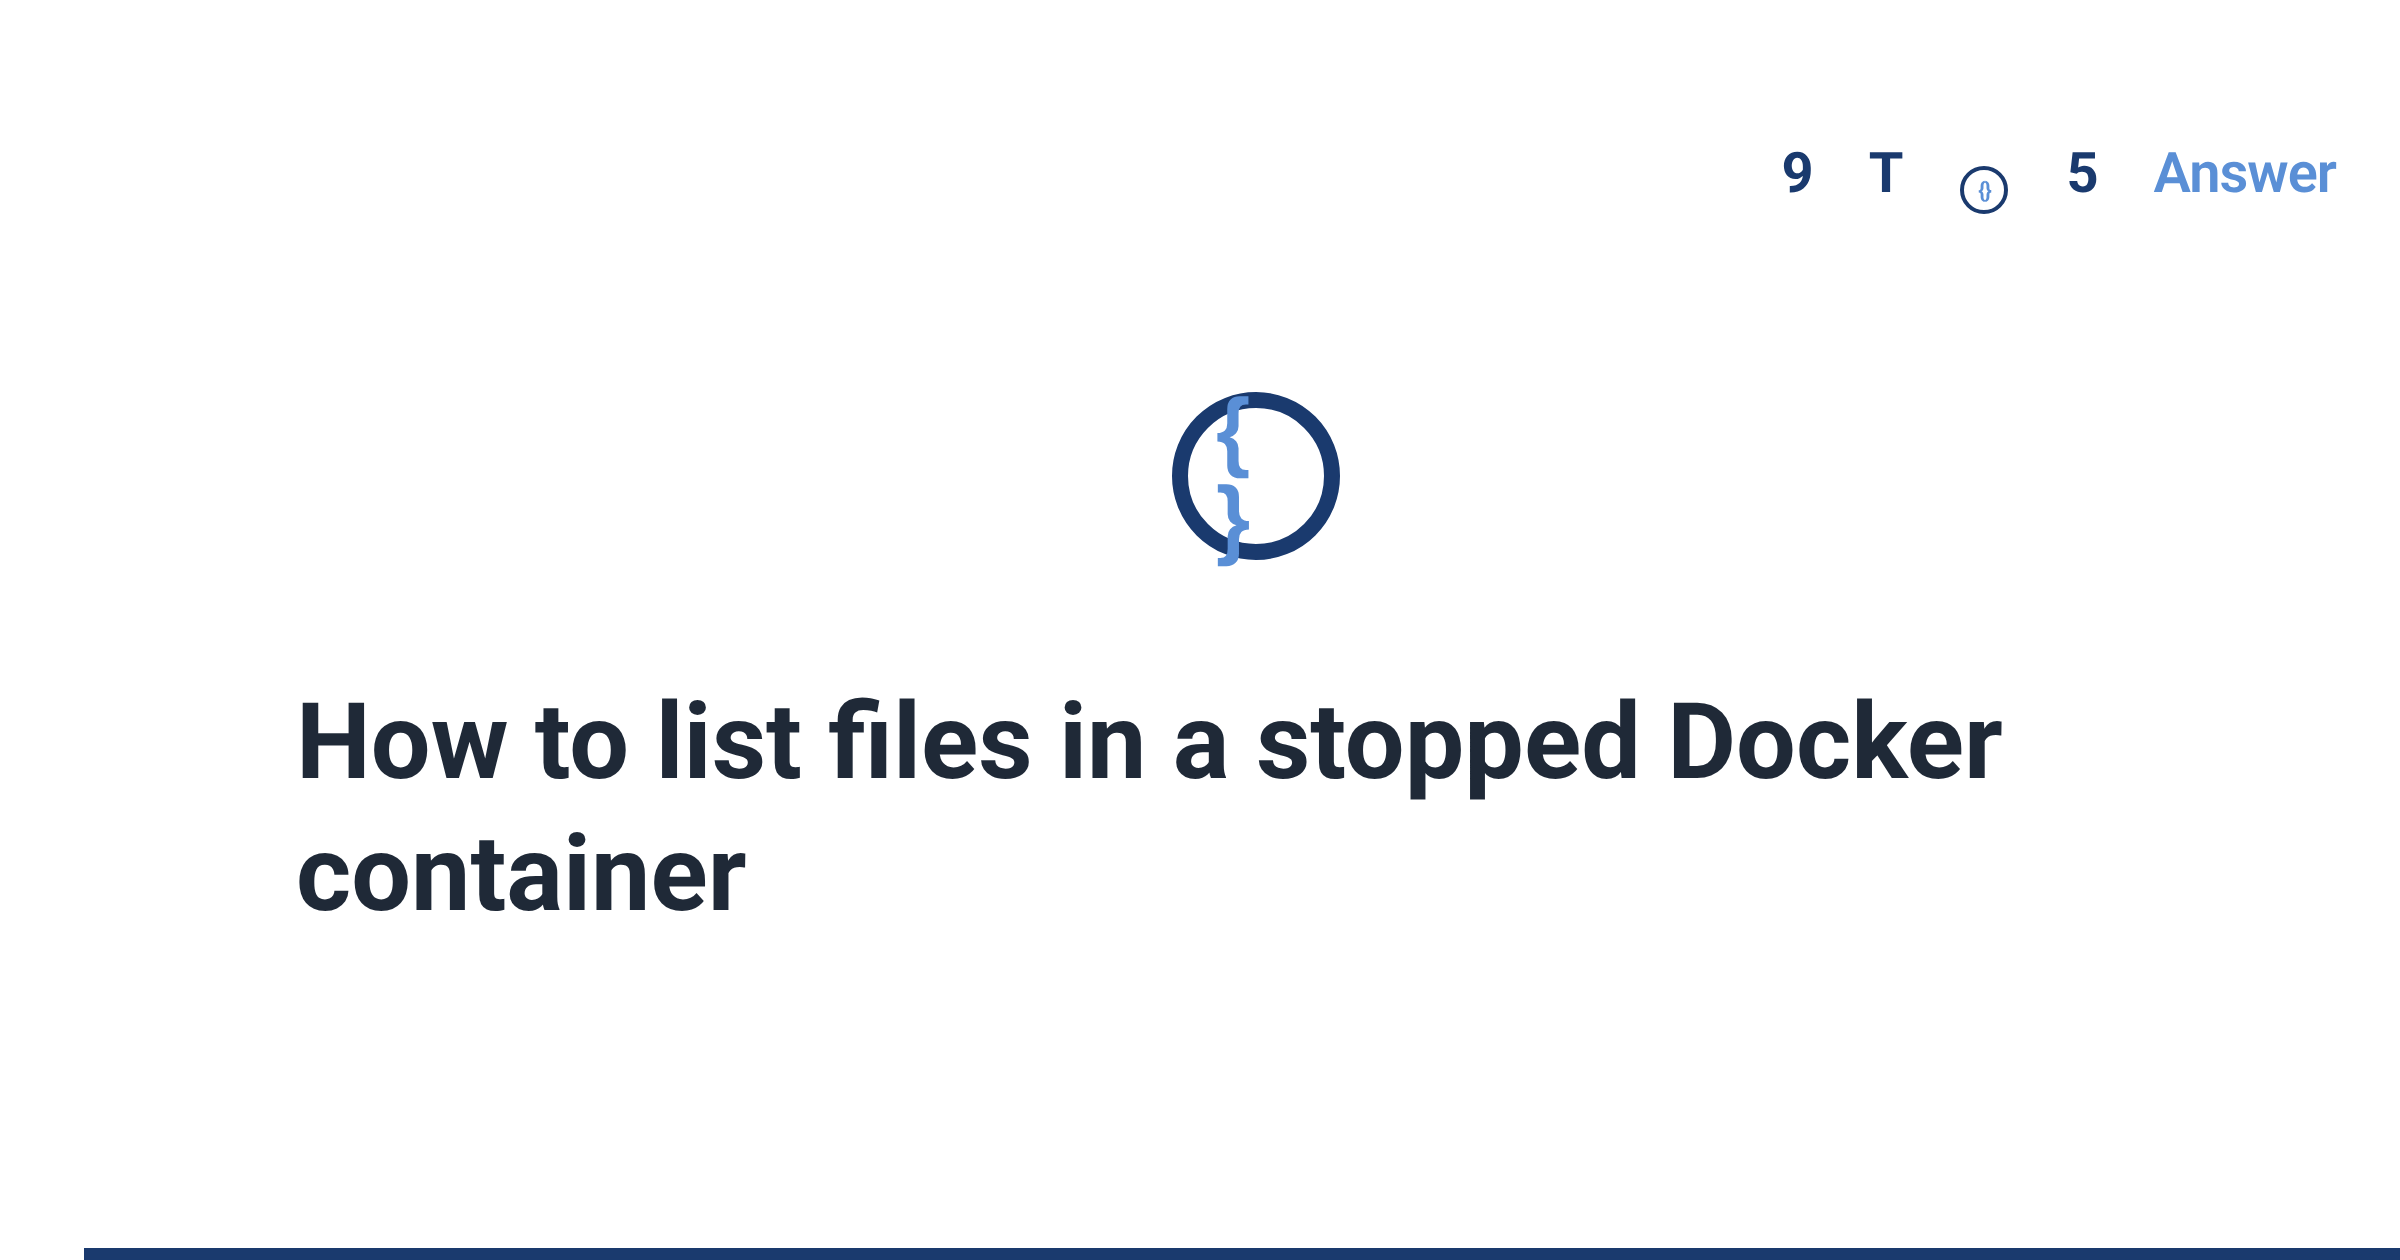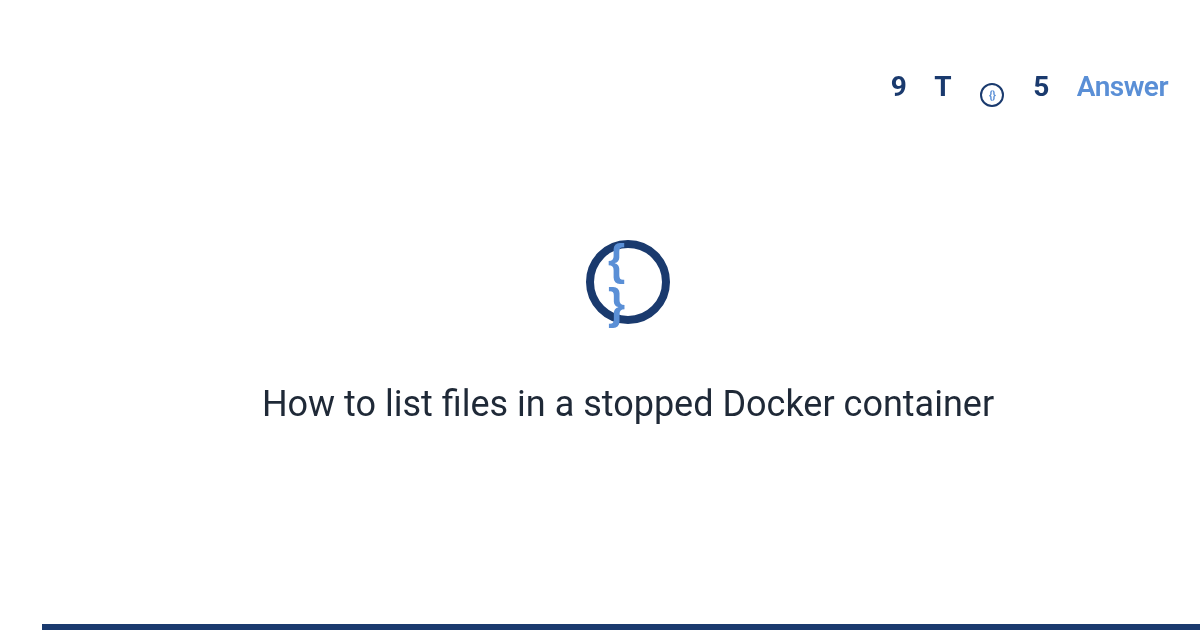--- a/index.html
+++ b/index.html
@@ -83,24 +83,23 @@
     }
     .center-icon .braces {
       font-size: 44px;
       font-weight: 700;
       color: #5a8fd6;
       letter-spacing: 3px;
       line-height: 1;
       font-family: "Segoe UI", Arial, sans-serif;
     }
     .title {
-      font-size: 36px;
-      font-weight: 400;
+      font-size: 53px;
+      font-weight: 700;
       color: #1f2937;
-      text-align: center;
       line-height: 1.25;
       max-width: 960px;
     }
     .footer-bar {
       position: absolute;
       bottom: 0;
       left: 0;
       right: 0;
       height: 20px;
       background: #1a3a6e;

